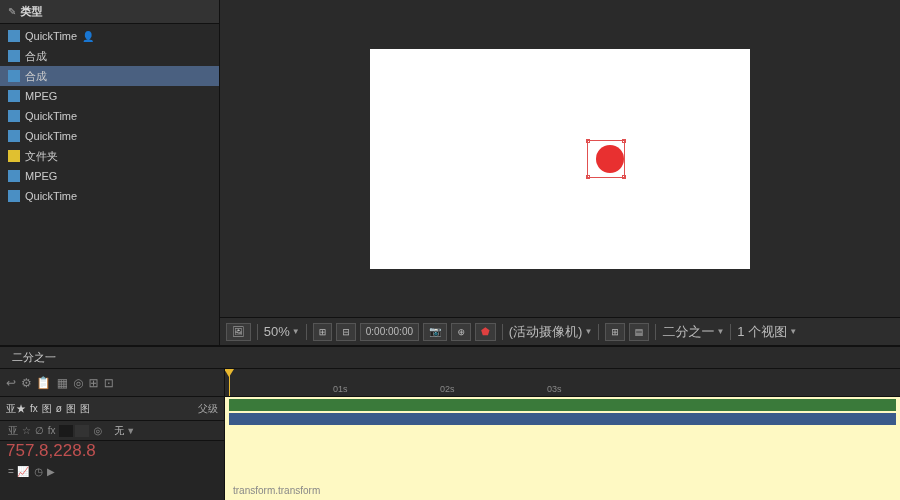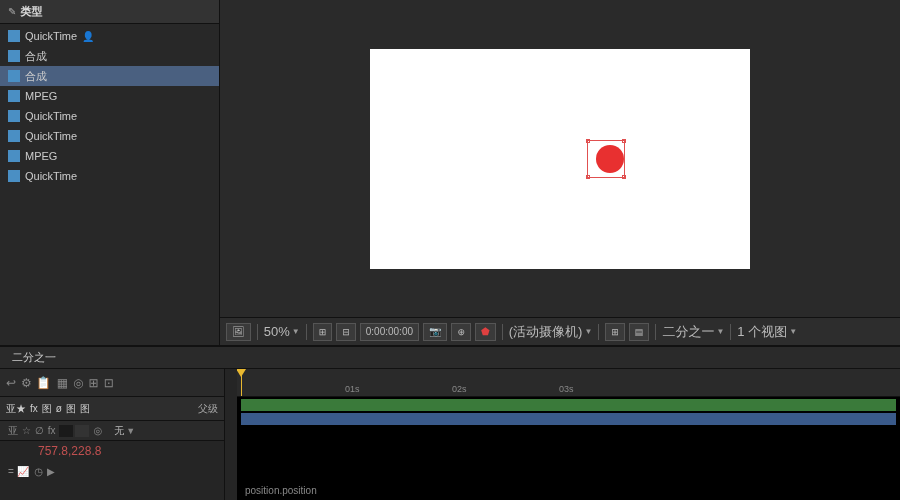--- a/index.html
+++ b/index.html
@@ -260,44 +260,42 @@
       display: flex;
       align-items: center;
       padding: 0 6px;
       gap: 4px;
       border-bottom: 1px solid #111;
       font-size: 10px;
     }
 
     .layer-prop-row {
       padding: 3px 6px;
-      font-size: 12px;
+      font-size: 17px;
       color: #c05050;
       height: 20px;
       display: flex;
       align-items: center;
-      margin-left: 32px;
     }
 
     .layer-icons-row {
       height: 20px;
       display: flex;
       align-items: center;
       padding: 0 8px;
       gap: 4px;
     }
 
     .timeline-right {
       flex: 1;
-      background: #000000;
+      background: #fef9c3;
       display: flex;
       flex-direction: column;
       position: relative;
       overflow: hidden;
-      margin-left: 12px;
     }
 
     .time-ruler {
       height: 28px;
       background: #2a2a2a;
       border-bottom: 1px solid #111;
       position: relative;
       display: flex;
       align-items: flex-end;
       padding-bottom: 2px;
@@ -421,20 +419,24 @@
         <div class="project-item">
           <div class="color-box" style="background:#4a8fc4;"></div>
           <span class="item-label">QuickTime</span>
         </div>
 
         <div class="project-item">
           <div class="color-box" style="background:#4a8fc4;"></div>
           <span class="item-label">QuickTime</span>
         </div>
 
+        <div class="project-item">
+          <div class="color-box" style="background:#e0c030;"></div>
+          <span class="item-label">文件夹</span>
+        </div>
 
         <div class="project-item">
           <div class="color-box" style="background:#4a8fc4;"></div>
           <span class="item-label">MPEG</span>
         </div>
 
         <div class="project-item">
           <div class="color-box" style="background:#4a8fc4;"></div>
           <span class="item-label">QuickTime</span>
         </div>
@@ -573,21 +575,21 @@
             <div class="playhead-triangle"></div>
           </div>
           <span class="time-label" style="left: 108px;">01s</span>
           <span class="time-label" style="left: 215px;">02s</span>
           <span class="time-label" style="left: 322px;">03s</span>
         </div>
 
         <div class="track-area">
           <div class="track-green"></div>
           <div class="track-blue"></div>
-          <div class="transform-label">position.position</div>
+          <div class="transform-label">transform.transform</div>
         </div>
 
       </div>
 
     </div>
   </div>
 
 </div>
 
 </body></html>

